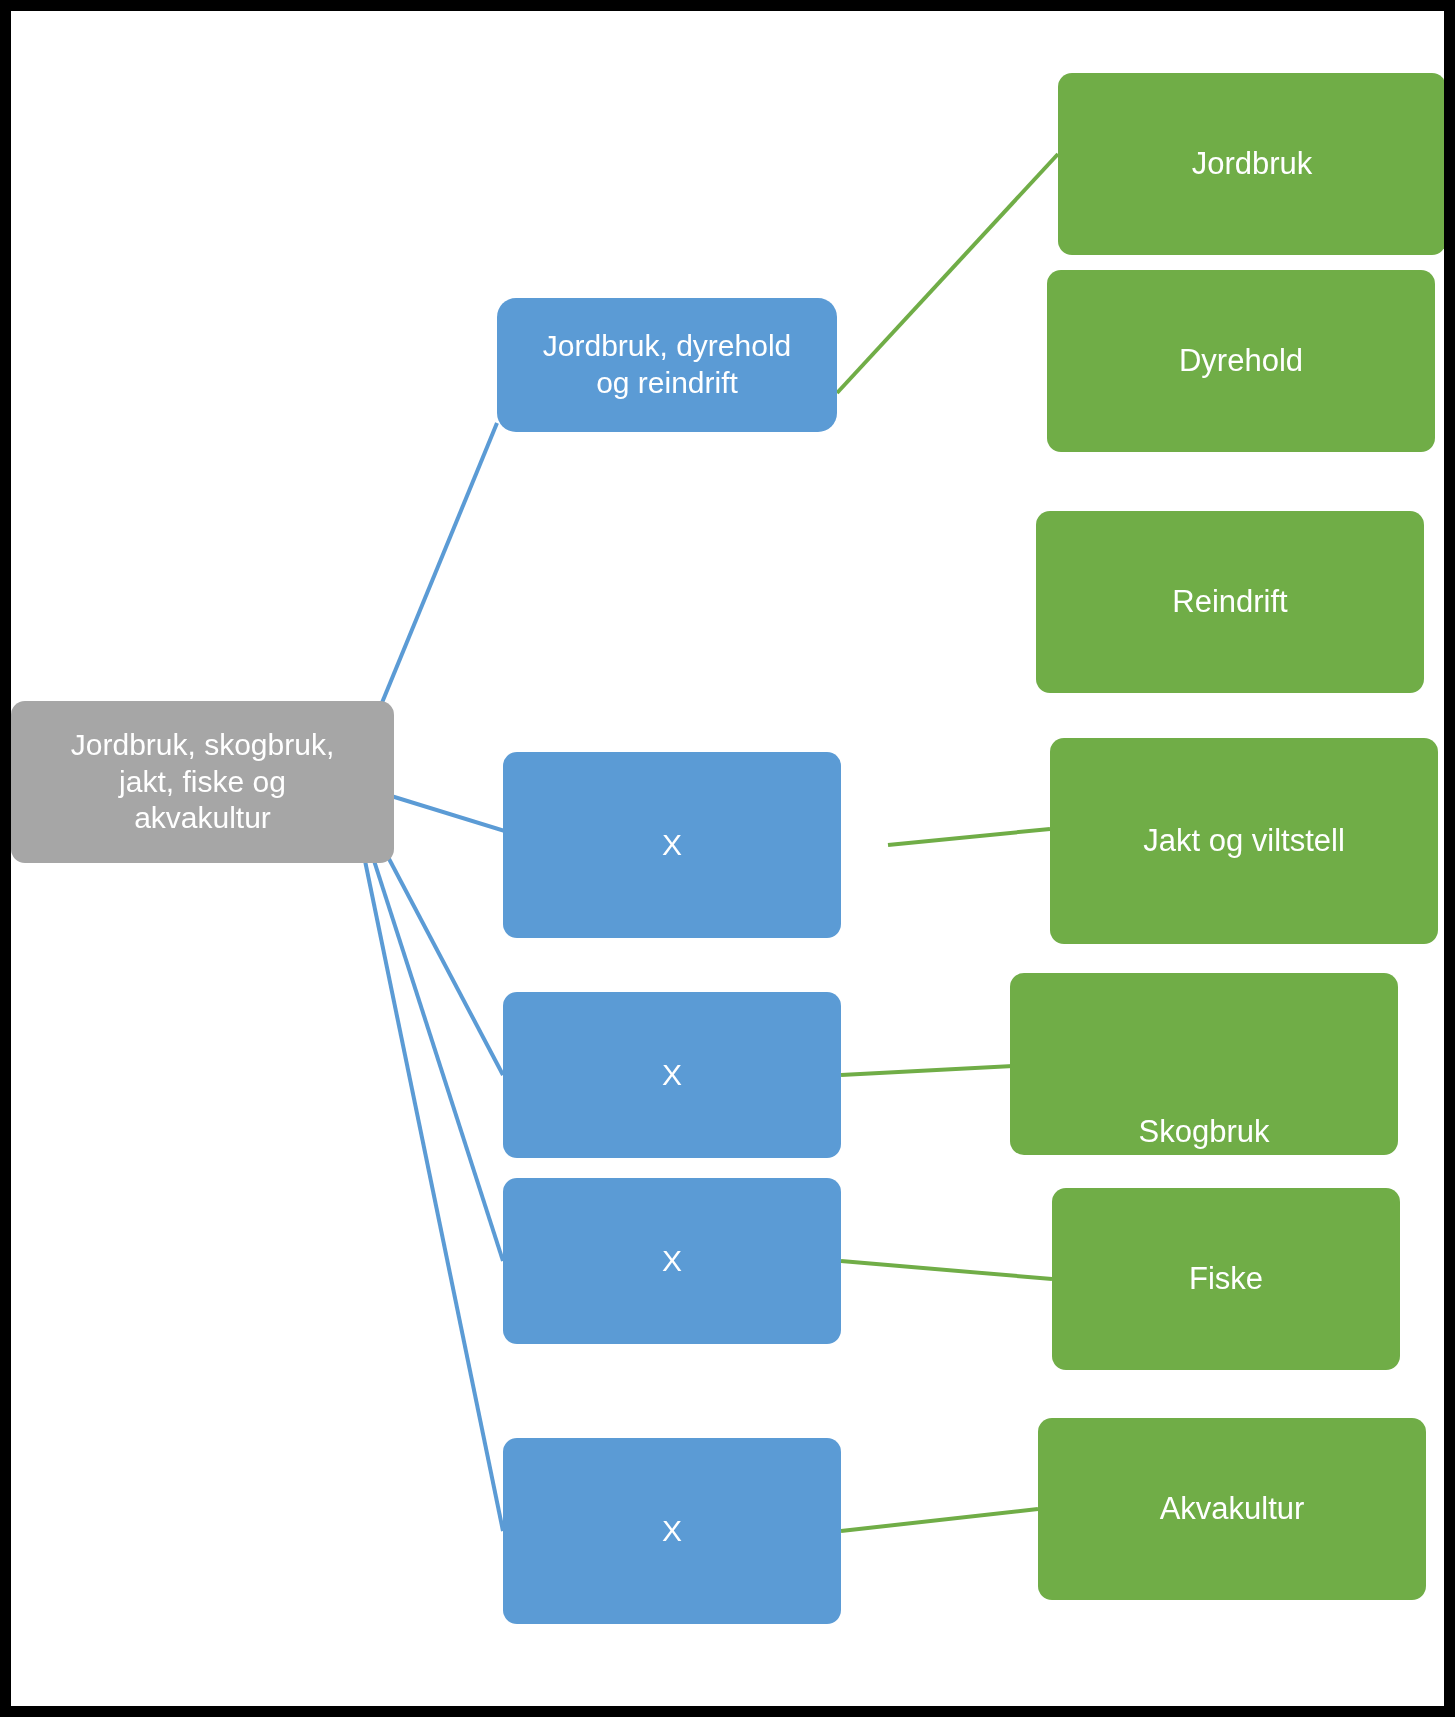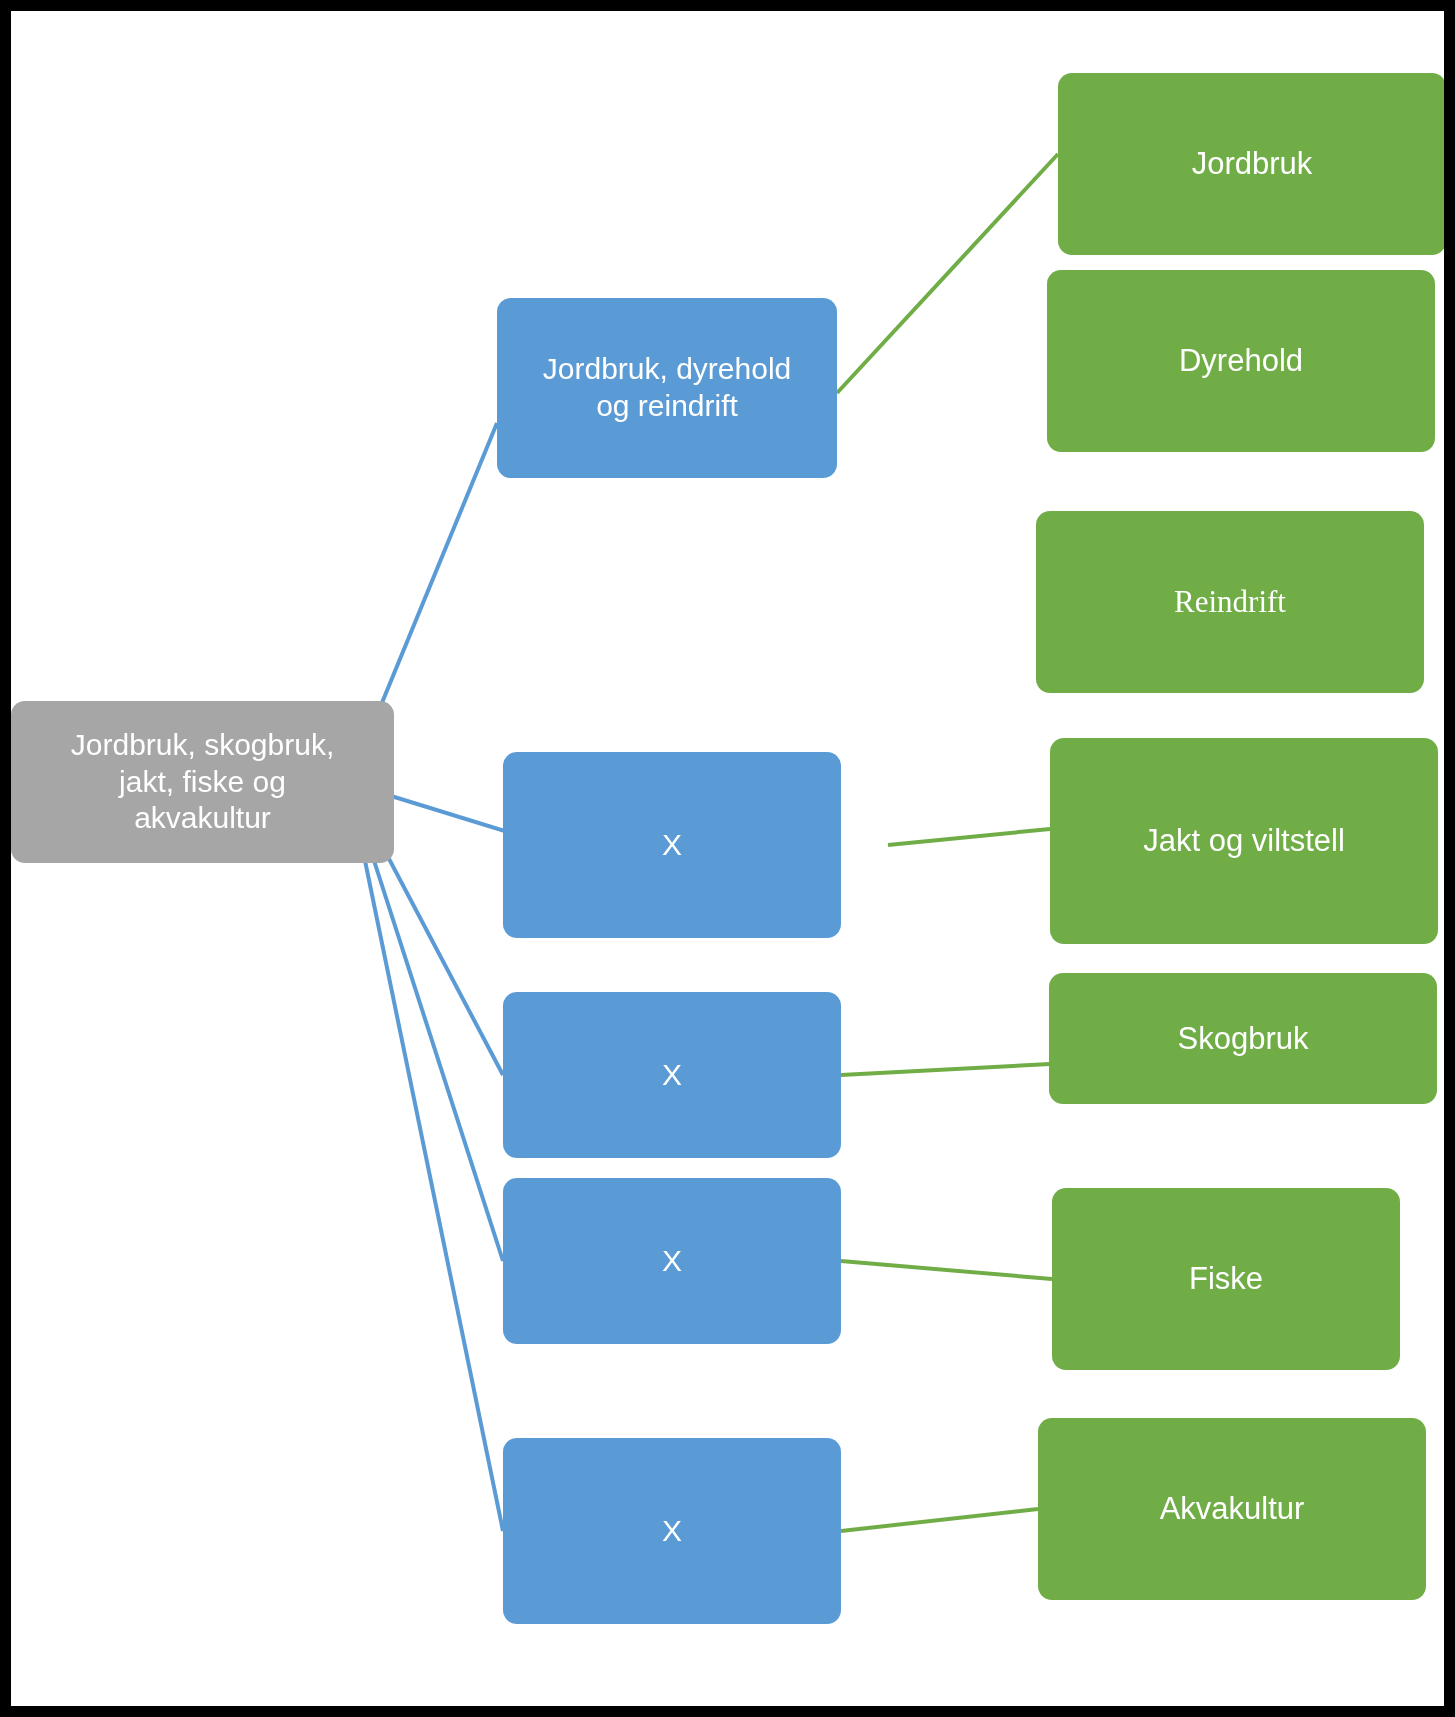--- a/index.html
+++ b/index.html
@@ -78,21 +78,21 @@
       <line x1="830" y1="1250" x2="1041" y2="1268" stroke="#70ad47" stroke-width="4"></line>
       <line x1="830" y1="1520" x2="1027" y2="1498" stroke="#70ad47" stroke-width="4"></line>
     </svg>
 
     <div class="node root" style="left:0px; top:690px; width:383px; height:162px;">
       <span>Jordbruk, skogbruk,
 jakt, fiske og
 akvakultur</span>
     </div>
 
-    <div class="node mid" style="left:486px; top:287px; width:340px; height:180px;">
+    <div class="node mid" style="left:486px; top:287px; width:340px; height:134px;border-radius:19px;">
       <span>Jordbruk, dyrehold
 og reindrift</span>
     </div>
 
     <div class="node mid" style="left:492px; top:741px; width:338px; height:186px;">
       <span>X</span>
     </div>
 
     <div class="node mid" style="left:492px; top:981px; width:338px; height:166px;">
       <span>X</span>
@@ -107,29 +107,29 @@
     </div>
 
     <div class="node leaf" style="left:1047px; top:52px; width:388px; height:182px;margin-top:10px;">
       <span>Jordbruk</span>
     </div>
 
     <div class="node leaf" style="left:1036px; top:259px; width:388px; height:182px;justify-content:center;">
       <span>Dyrehold</span>
     </div>
 
-    <div class="node leaf" style="left:1025px; top:500px; width:388px; height:182px;font-family:Liberation Serif, serif;">
+    <div class="node leaf" style="left:1025px; top:500px; width:388px; height:182px;">
       <span>Reindrift</span>
     </div>
 
     <div class="node leaf" style="left:1039px; top:727px; width:388px; height:206px;">
       <span>Jakt og viltstell</span>
     </div>
 
-    <div class="node leaf" style="left:1038px; top:962px; width:388px; height:131px;">
+    <div class="node leaf" style="left:999px; top:962px; width:388px; height:182px;align-items:flex-end;">
       <span>Skogbruk</span>
     </div>
 
     <div class="node leaf" style="left:1041px; top:1177px; width:348px; height:182px;">
       <span>Fiske</span>
     </div>
 
     <div class="node leaf" style="left:1027px; top:1407px; width:388px; height:182px;">
       <span>Akvakultur</span>
     </div>

